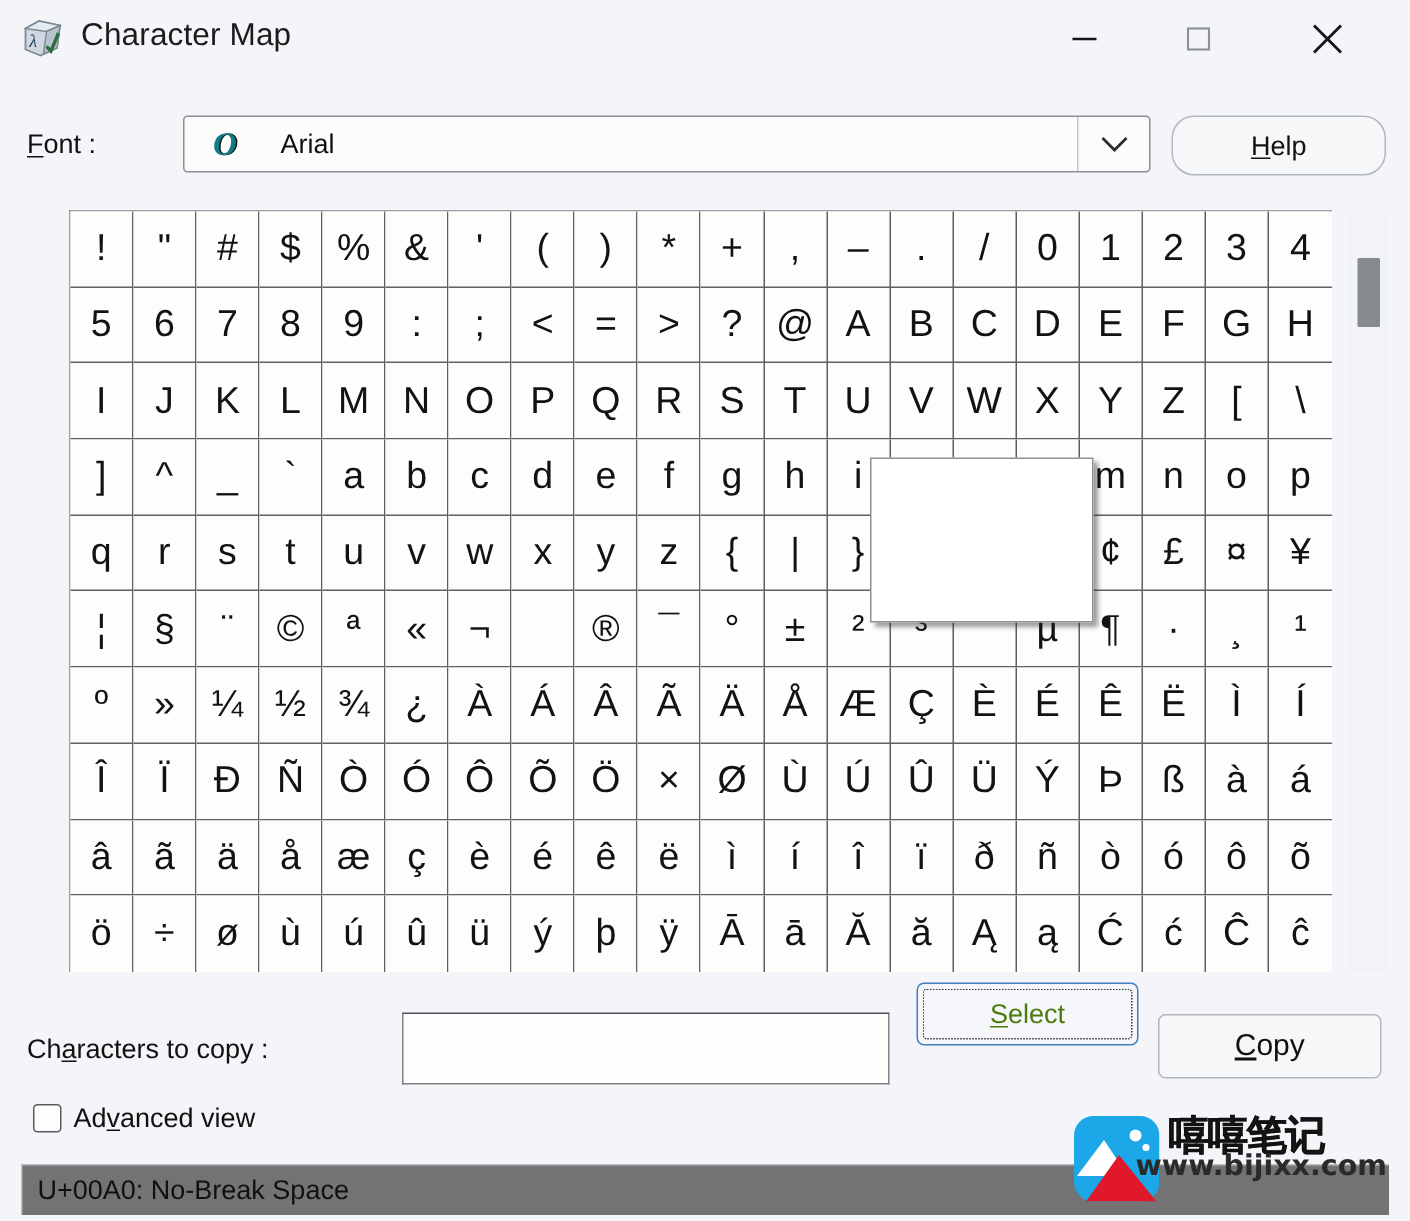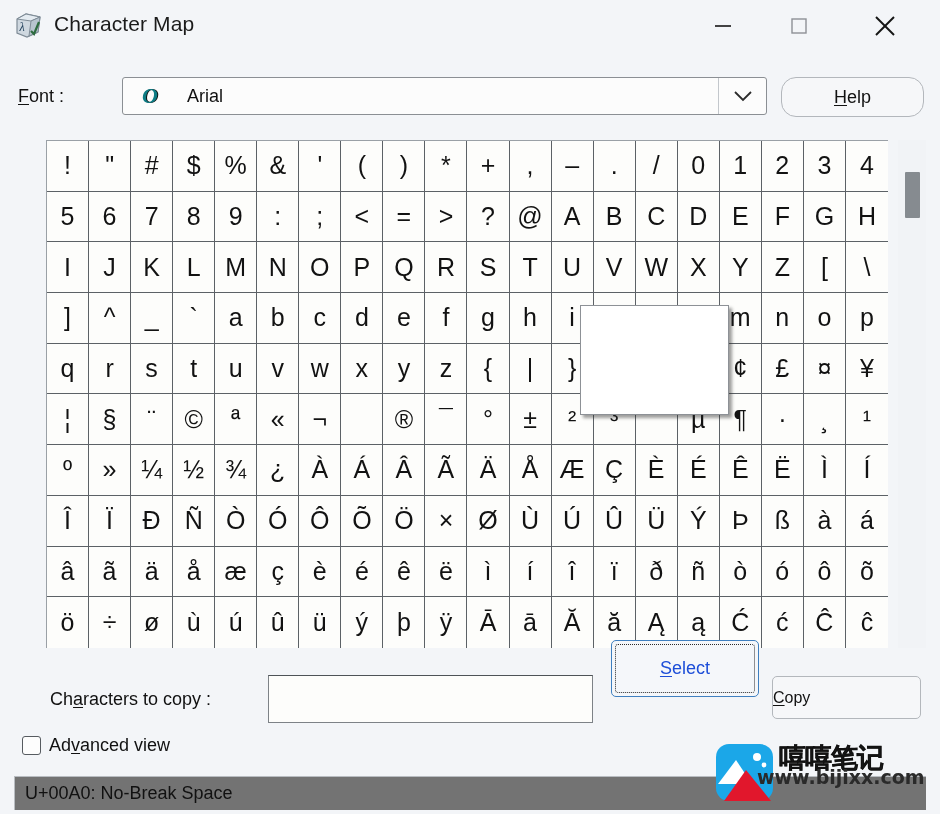--- a/index.html
+++ b/index.html
@@ -122,52 +122,52 @@
     background: #ffffff;
     border: 1px solid #8d9196;
     box-shadow: 3px 3px 3px rgba(40,40,40,.45);
     display: flex; align-items: center; justify-content: center;
     font-size: 56px; color: #111;
   }
 
   
   #copy-label {
     position: absolute; left: 18px; top: 689px;
-    font-size: 18px; color: #111; margin-left: 32px;
+    font-size: 18px; color: #111;
   }
   #copy-input {
     position: absolute; left: 268px; top: 675px;
     width: 325px; height: 48px;
     background: #fdfdfb;
     border: 1px solid #7d8287;
     border-top-color: #4e5357;
   }
   #copy-input input {
     width: 100%; height: 100%; border: 0; outline: 0;
     background: transparent; padding: 0 8px;
     font-family: "Liberation Sans", sans-serif; font-size: 18px; color: #111;
   }
   #select-btn {
-    position: absolute; left: 611px; top: 640px;
-    width: 148px; height: 57px;
+    position: absolute; left: 611px; top: 655px;
+    width: 148px; height: 42px;
     background: #f5f7fa;
     border: 1px solid #3f7fbf; border-radius: 5px;
     display: flex; align-items: center; justify-content: center;
-    font-size: 18px; color: #1d4ed8;
+    font-size: 18px; color: #4d7c0f;
   }
   #select-btn::before {
     content: ""; position: absolute; left: 3px; top: 3px; right: 3px; bottom: 3px;
     border: 1px dotted #2b2b2b; border-radius: 3px;
   }
   #copy-btn {
     position: absolute; left: 772px; top: 676px;
     width: 149px; height: 43px;
     background: #f6f7f9; border: 1px solid #b3b7bc; border-radius: 5px;
-    display: flex; align-items: center; justify-content: flex-start;
-    font-size: 16px; color: #111;
+    display: flex; align-items: center; justify-content: center;
+    font-size: 20px; color: #111;
   }
   #adv-row {
     position: absolute; left: 22px; top: 735px;
     display: flex; align-items: center;
   }
   #adv-box {
     width: 19px; height: 19px; background: #fdfdfd;
     border: 1px solid #565b60; border-radius: 3px;
   }
   #adv-label { margin-left: 8px; font-size: 18px; color: #111; }

